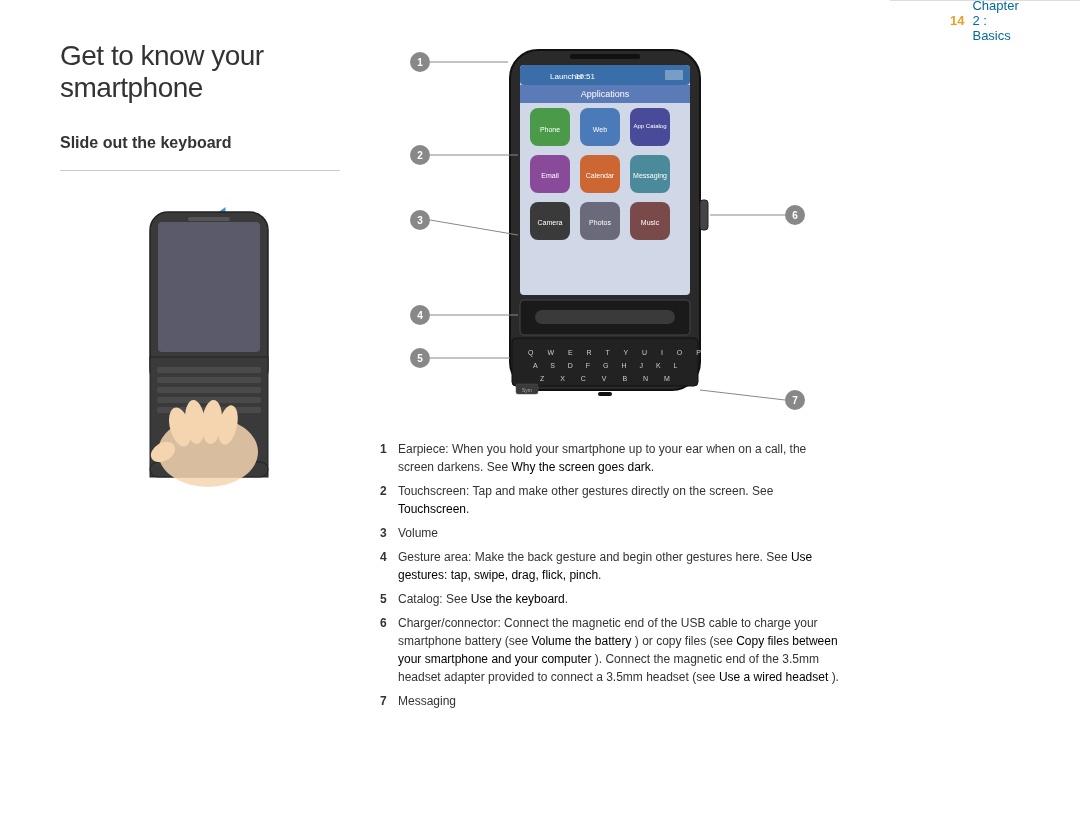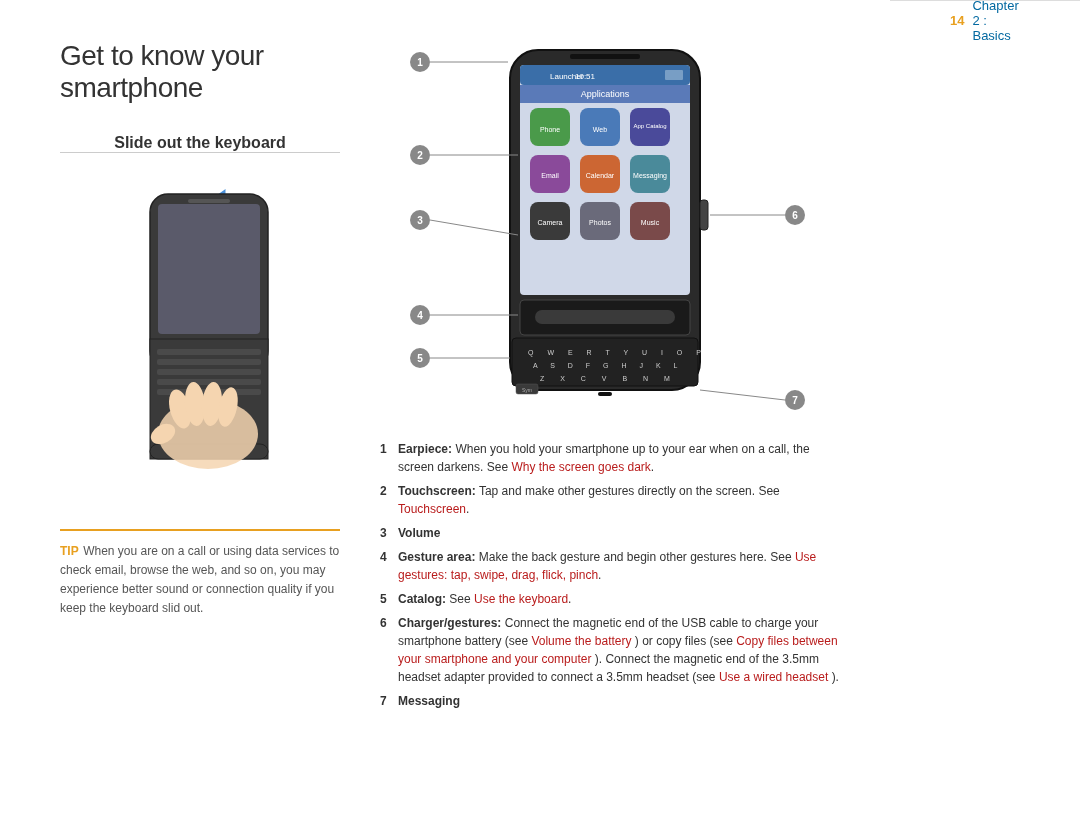--- a/index.html
+++ b/index.html
@@ -37,22 +37,21 @@
       color: #333;
       margin-bottom: 30px;
       letter-spacing: -0.5px;
     }
     .section-title {
       font-size: 16px;
       font-weight: bold;
       color: #333;
       margin-bottom: 16px;
       border-bottom: 1px solid #ccc;
-      padding-bottom: 0;
-      text-align: center;
+      padding-bottom: 18px;
     }
     .bullet-text {
       font-size: 13px;
       color: #333;
       margin-bottom: 20px;
       line-height: 1.5;
     }
     .illustration-area {
       width: 100%;
       height: 340px;
@@ -112,25 +111,25 @@
     }
     .desc-num {
       font-weight: bold;
       flex-shrink: 0;
       min-width: 12px;
     }
     .desc-text {
       flex: 1;
     }
     .link-text {
-      color: #b91c1c;
+      color: #000000;
       text-decoration: none;
     }
     .bold-label {
-      font-weight: bold;
+      font-weight: normal;
     }
 
     
     .footer {
       height: 40px;
       display: flex;
       align-items: center;
       padding: 0 60px;
       border-top: 1px solid #ddd;
       gap: 8px;
@@ -188,24 +187,20 @@
 
           <ellipse cx="120" cy="225" rx="10" ry="20" fill="#f5d5b0" transform="rotate(-15, 120, 225)"></ellipse>
           <ellipse cx="135" cy="220" rx="10" ry="22" fill="#f5d5b0" transform="rotate(-5, 135, 220)"></ellipse>
           <ellipse cx="152" cy="220" rx="10" ry="22" fill="#f5d5b0" transform="rotate(5, 152, 220)"></ellipse>
           <ellipse cx="168" cy="223" rx="9" ry="20" fill="#f5d5b0" transform="rotate(12, 168, 223)"></ellipse>
 
           <ellipse cx="103" cy="250" rx="13" ry="9" fill="#f5d5b0" transform="rotate(-30, 103, 250)"></ellipse>
         </svg>
       </div>
 
-      <div class="tip-box">
-        <span class="tip-label">TIP</span>
-        <span class="tip-text"> When you are on a call or using data services to check email, browse the web, and so on, you may experience better sound or connection quality if you keep the keyboard slid out.</span>
-      </div>
     </div>
 
     <div class="right-column">
 
       <div class="phone-diagram">
         <svg width="460" height="390" viewBox="0 0 460 390">
 
           <rect x="130" y="10" width="190" height="340" rx="28" ry="28" fill="#2a2a2a" stroke="#111" stroke-width="2"></rect>
 
           <rect x="140" y="25" width="170" height="230" rx="4" ry="4" fill="#d0d8e8"></rect>
@@ -326,21 +321,21 @@
           <span class="desc-num">5</span>
           <span class="desc-text">
             <span class="bold-label">Catalog:</span>
             <span> See </span>
             <a class="link-text">Use the keyboard</a><span>.</span>
           </span>
         </div>
         <div class="desc-item">
           <span class="desc-num">6</span>
           <span class="desc-text">
-            <span class="bold-label">Charger/gestures:</span>
+            <span class="bold-label">Charger/connector:</span>
             <span> Connect the magnetic end of the USB cable to charge your smartphone battery (see </span>
             <a class="link-text">Volume the battery</a>
             <span>) or copy files (see </span>
             <a class="link-text">Copy files between your smartphone and your computer</a>
             <span>). Connect the magnetic end of the 3.5mm headset adapter provided to connect a 3.5mm headset (see </span>
             <a class="link-text">Use a wired headset</a>
             <span>).</span>
           </span>
         </div>
         <div class="desc-item">

